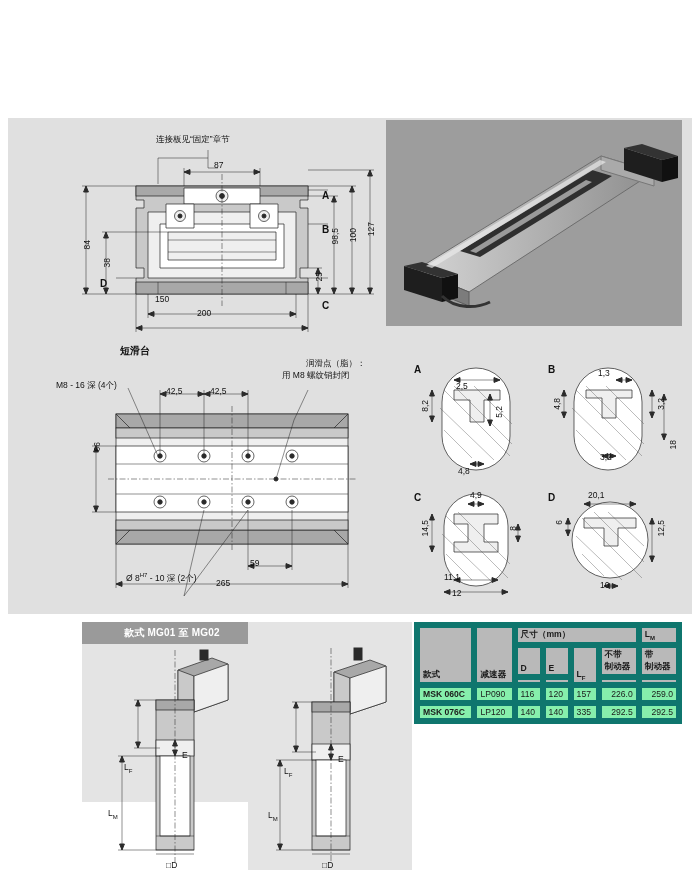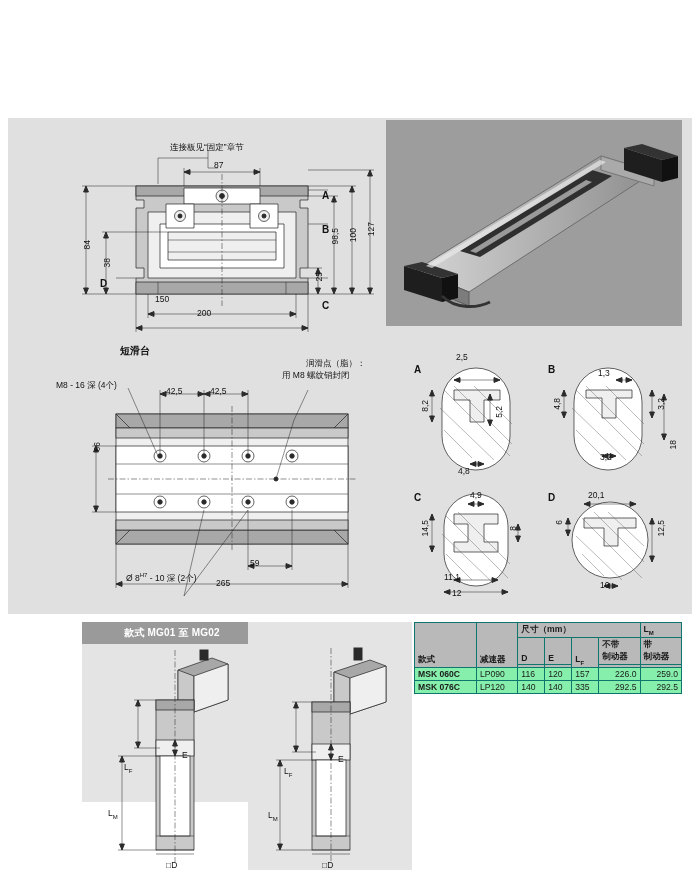--- a/index.html
+++ b/index.html
@@ -36,21 +36,21 @@
   .thumbB{position:absolute;left:248px;top:622px;width:164px;height:248px;background:#e4e4e4;}
   .thumbA .cap,.thumbB .cap{
     position:absolute;left:0;top:0;width:100%;height:22px;background:#9a9a9a;color:#fff;
     font-size:10px;font-weight:bold;text-align:center;line-height:22px;letter-spacing:.2px;
   }
   .thumbB{left:248px;width:164px;}
 
   
   .tbl{position:absolute;left:414px;top:622px;width:268px;}
   .tbl table{border-collapse:collapse;font-size:8.6px;width:268px;}
-  .tbl th,.tbl td{border:1px solid #0f766e;padding:1px 3px;}
+  .tbl th,.tbl td{border:6px solid #0f766e;padding:1px 3px;}
   .tbl thead th{background:#b9b9b9;font-weight:bold;text-align:left;vertical-align:bottom;}
   .tbl tbody td{background:#86efac;text-align:left;}
   .tbl tbody td.b{font-weight:bold;}
   .tbl td.num,.tbl th.num{text-align:right;}
 
   
   .t{position:absolute;font-size:8.5px;color:#111;white-space:nowrap;}
   .tb{font-weight:bold;}
   .t10{font-size:10px;}
   .vert{writing-mode:vertical-rl;transform:rotate(180deg);font-size:8.5px;}
@@ -175,21 +175,21 @@
       <path class="lnt" d="M300,42 L366,42 M300,58 L348,58 M300,68 L330,68 M300,166 L366,166"></path>
 
       <path class="lnt" d="M310,140 L310,166"></path>
       <polygon class="fillk" points="310,140 307.6,146 312.4,146"></polygon>
       <polygon class="fillk" points="310,166 307.6,160 312.4,160"></polygon>
       <path class="lnt" d="M300,140 L314,140"></path>
 
       <path class="lnt" d="M300,62 L320,62 M300,96 L320,96 M300,150 L320,150 M108,150 L128,150"></path>
     </svg>
 
-    <span class="t" style="left:170px;top:134px;margin-top:8px;">连接板见“固定”章节</span>
+    <span class="t" style="left:156px;top:134px;">连接板见“固定”章节</span>
     <span class="t" style="left:214px;top:160px;">87</span>
     <span class="t" style="left:155px;top:294px;">150</span>
     <span class="t" style="left:197px;top:308px;">200</span>
     <span class="t vert" style="left:82px;top:240px;">84</span>
     <span class="t vert" style="left:102px;top:258px;">38</span>
     <span class="t vert" style="left:366px;top:222px;">127</span>
     <span class="t vert" style="left:348px;top:228px;">100</span>
     <span class="t vert" style="left:330px;top:228px;">98,5</span>
     <span class="t vert" style="left:314px;top:272px;">25</span>
 
@@ -290,21 +290,21 @@
       <path class="lnt" d="M18,30 L18,62"></path>
       <polygon class="fillk" points="18,30 15.6,36 20.4,36"></polygon>
       <polygon class="fillk" points="18,62 15.6,56 20.4,56"></polygon>
       <path class="lnt" d="M76,34 L76,66"></path>
       <polygon class="fillk" points="76,34 73.6,40 78.4,40"></polygon>
       <polygon class="fillk" points="76,66 73.6,60 78.4,60"></polygon>
       <path class="lnt" d="M56,104 L70,104"></path>
       <polygon class="fillk" points="56,104 62,101.6 62,106.4"></polygon>
       <polygon class="fillk" points="70,104 64,101.6 64,106.4"></polygon>
     </svg>
-    <span class="t" style="left:456px;top:352px;">2,5</span>
+    <span class="t" style="left:456px;top:381px;">2,5</span>
     <span class="t vert" style="left:420px;top:400px;">8,2</span>
     <span class="t vert" style="left:494px;top:406px;">5,2</span>
     <span class="t" style="left:458px;top:466px;">4,8</span>
   </div>
 
   <div>
     <span class="t tb t10" style="left:548px;top:364px;">B</span>
     <svg width="130" height="130" style="left:548px;top:360px;">
       <path class="fillw" d="M26,42 A34,34 0 1,1 94,42 L94,76 A34,34 0 1,1 26,76 Z"></path>
       <path class="fillgl" d="M38,30 L84,30 L84,38 L68,38 L68,58 L54,58 L54,38 L38,38 Z"></path>

